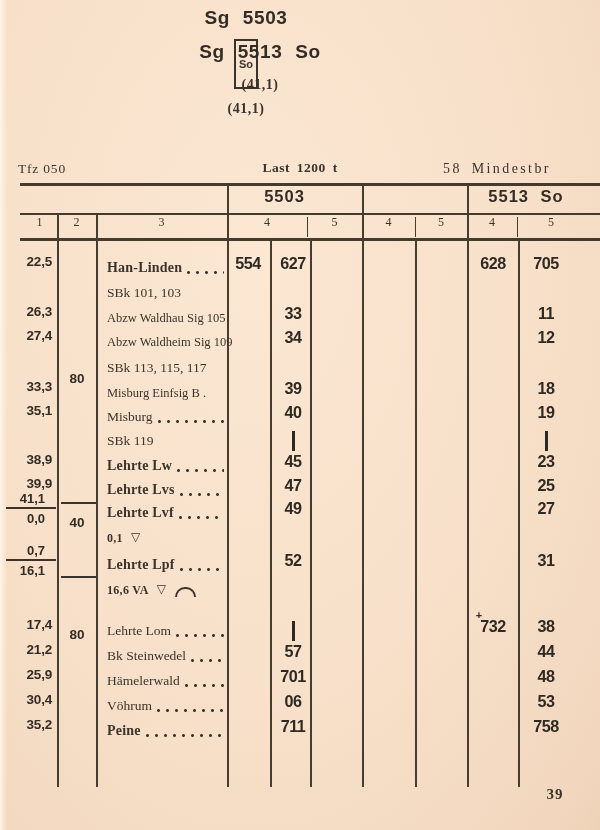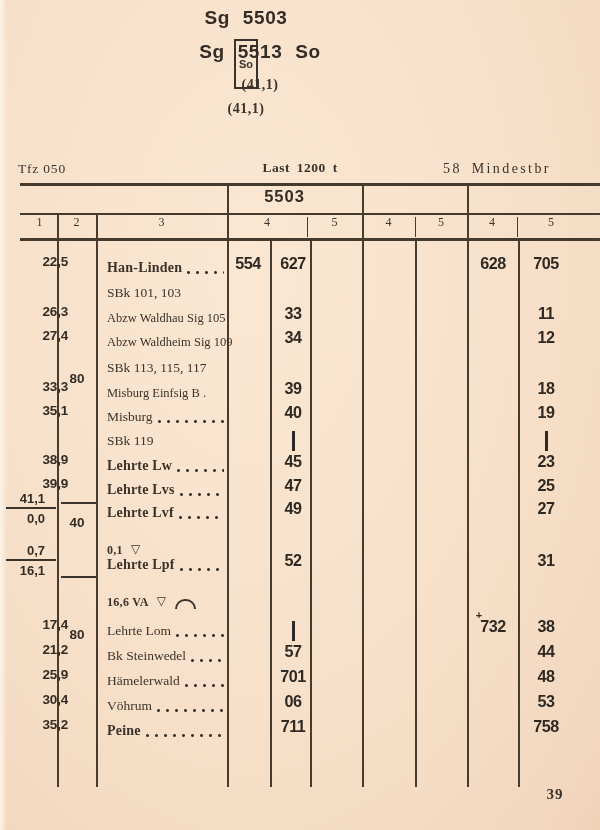--- a/index.html
+++ b/index.html
@@ -32,35 +32,35 @@
   .tlayer{position:absolute;inset:0;}
   .hrule{position:absolute;left:20px;right:0;background:#443a2e;}
   .vline{position:absolute;background:#463c30;}
   .glabel{position:absolute;top:187px;height:26px;line-height:26px;text-align:center;
     font:700 16.5px "Liberation Sans",sans-serif;letter-spacing:1px;word-spacing:6px;color:#332c25;}
   .nlabel{position:absolute;top:215px;height:22px;line-height:22px;text-align:center;
     font:12px "Liberation Serif",serif;}
   
   .trow{position:absolute;left:0;right:0;height:28px;}
   .km{position:absolute;left:0;top:0;width:52px;text-align:right;line-height:28px;
-    font:700 13.5px "Liberation Sans",sans-serif;letter-spacing:-.2px;color:#332c25;padding-left:16px;}
+    font:700 13.5px "Liberation Sans",sans-serif;letter-spacing:-.2px;color:#332c25;}
   .kmfrac{position:absolute;left:6px;top:-7px;width:50px;font:700 13px "Liberation Sans",sans-serif;color:#332c25;}
   .kmfrac .fnum{line-height:13px;text-align:right;padding-right:11px;}
   .kmfrac .fline{height:1.5px;background:#3a332b;margin:2px 0 3px 0;}
   .speed{position:absolute;left:58px;width:38px;height:20px;line-height:20px;text-align:center;
     font:700 13.5px "Liberation Sans",sans-serif;color:#332c25;}
   .sdash{position:absolute;left:61px;width:35px;height:2px;background:#3a332b;}
   .stcell{position:absolute;left:107px;width:118px;top:0;height:28px;display:flex;align-items:baseline;}
   .st{font:13.5px "Liberation Serif",serif;line-height:28px;white-space:nowrap;}
   .st.b{font-weight:700;font-size:14px;letter-spacing:.2px;}
   .st.s{font-size:12.5px;}
   .dots{flex:1 1 auto;height:3px;margin:0 1px 8px 5px;align-self:flex-end;
     background-image:radial-gradient(circle at 1.5px 1.5px,#3a332b 1.25px,rgba(0,0,0,0) 1.6px);
     background-size:9px 3px;background-repeat:repeat-x;}
-  .notecell{position:absolute;left:107px;top:12px;height:28px;display:flex;align-items:center;
+  .notecell{position:absolute;left:107px;top:0;height:28px;display:flex;align-items:center;
     font:700 12px "Liberation Serif",serif;letter-spacing:.3px;}
   .tri{font-family:"DejaVu Sans",sans-serif;font-size:12px;font-weight:400;margin-left:8px;
     position:relative;top:-1px;color:#3a332b;}
   .arc{display:inline-block;width:17px;height:8px;border:2px solid #3a332b;border-bottom:none;
     border-radius:10px 10px 0 0;margin-left:9px;position:relative;top:2px;}
   .tnum{position:absolute;top:0;width:64px;text-align:center;line-height:28px;
     font:700 17px "Liberation Sans",sans-serif;letter-spacing:-.5px;color:#2e2922;transform:scaleX(.95);}
   .tbar{position:absolute;top:4px;width:2.5px;height:20px;background:#2e2922;}
   .plus{position:absolute;top:-8px;width:12px;text-align:center;
     font:700 11px "Liberation Sans",sans-serif;color:#332c25;}
@@ -106,20 +106,21 @@
       <div class="vline" style="left: 57px; top: 241px; height: 546px; width: 2px;"></div>
       <div class="vline" style="left: 96px; top: 241px; height: 546px; width: 2px;"></div>
       <div class="vline" style="left: 227px; top: 241px; height: 546px; width: 2px;"></div>
       <div class="vline" style="left: 270px; top: 241px; height: 546px; width: 2px;"></div>
       <div class="vline" style="left: 310px; top: 241px; height: 546px; width: 2px;"></div>
       <div class="vline" style="left: 362px; top: 241px; height: 546px; width: 2px;"></div>
       <div class="vline" style="left: 415px; top: 241px; height: 546px; width: 2px;"></div>
       <div class="vline" style="left: 467px; top: 241px; height: 546px; width: 2px;"></div>
       <div class="vline" style="left: 518px; top: 241px; height: 546px; width: 2px;"></div>
       <div class="glabel" style="left: 217px; width: 135px;">5503</div>
+      <div class="glabel" style="left: 467px; width: 118px;">5513 So</div>
       <div class="nlabel" style="left: 22px; width: 35px;">1</div>
       <div class="nlabel" style="left: 57px; width: 39px;">2</div>
       <div class="nlabel" style="left: 96px; width: 131px;">3</div>
       <div class="nlabel" style="left: 227px; width: 80px;">4</div>
       <div class="nlabel" style="left: 307px; width: 55px;">5</div>
       <div class="nlabel" style="left: 362px; width: 53px;">4</div>
       <div class="nlabel" style="left: 415px; width: 52px;">5</div>
       <div class="nlabel" style="left: 467px; width: 50px;">4</div>
       <div class="nlabel" style="left: 517px; width: 68px;">5</div>
       <div class="speed" style="top: 371px;">80</div>

